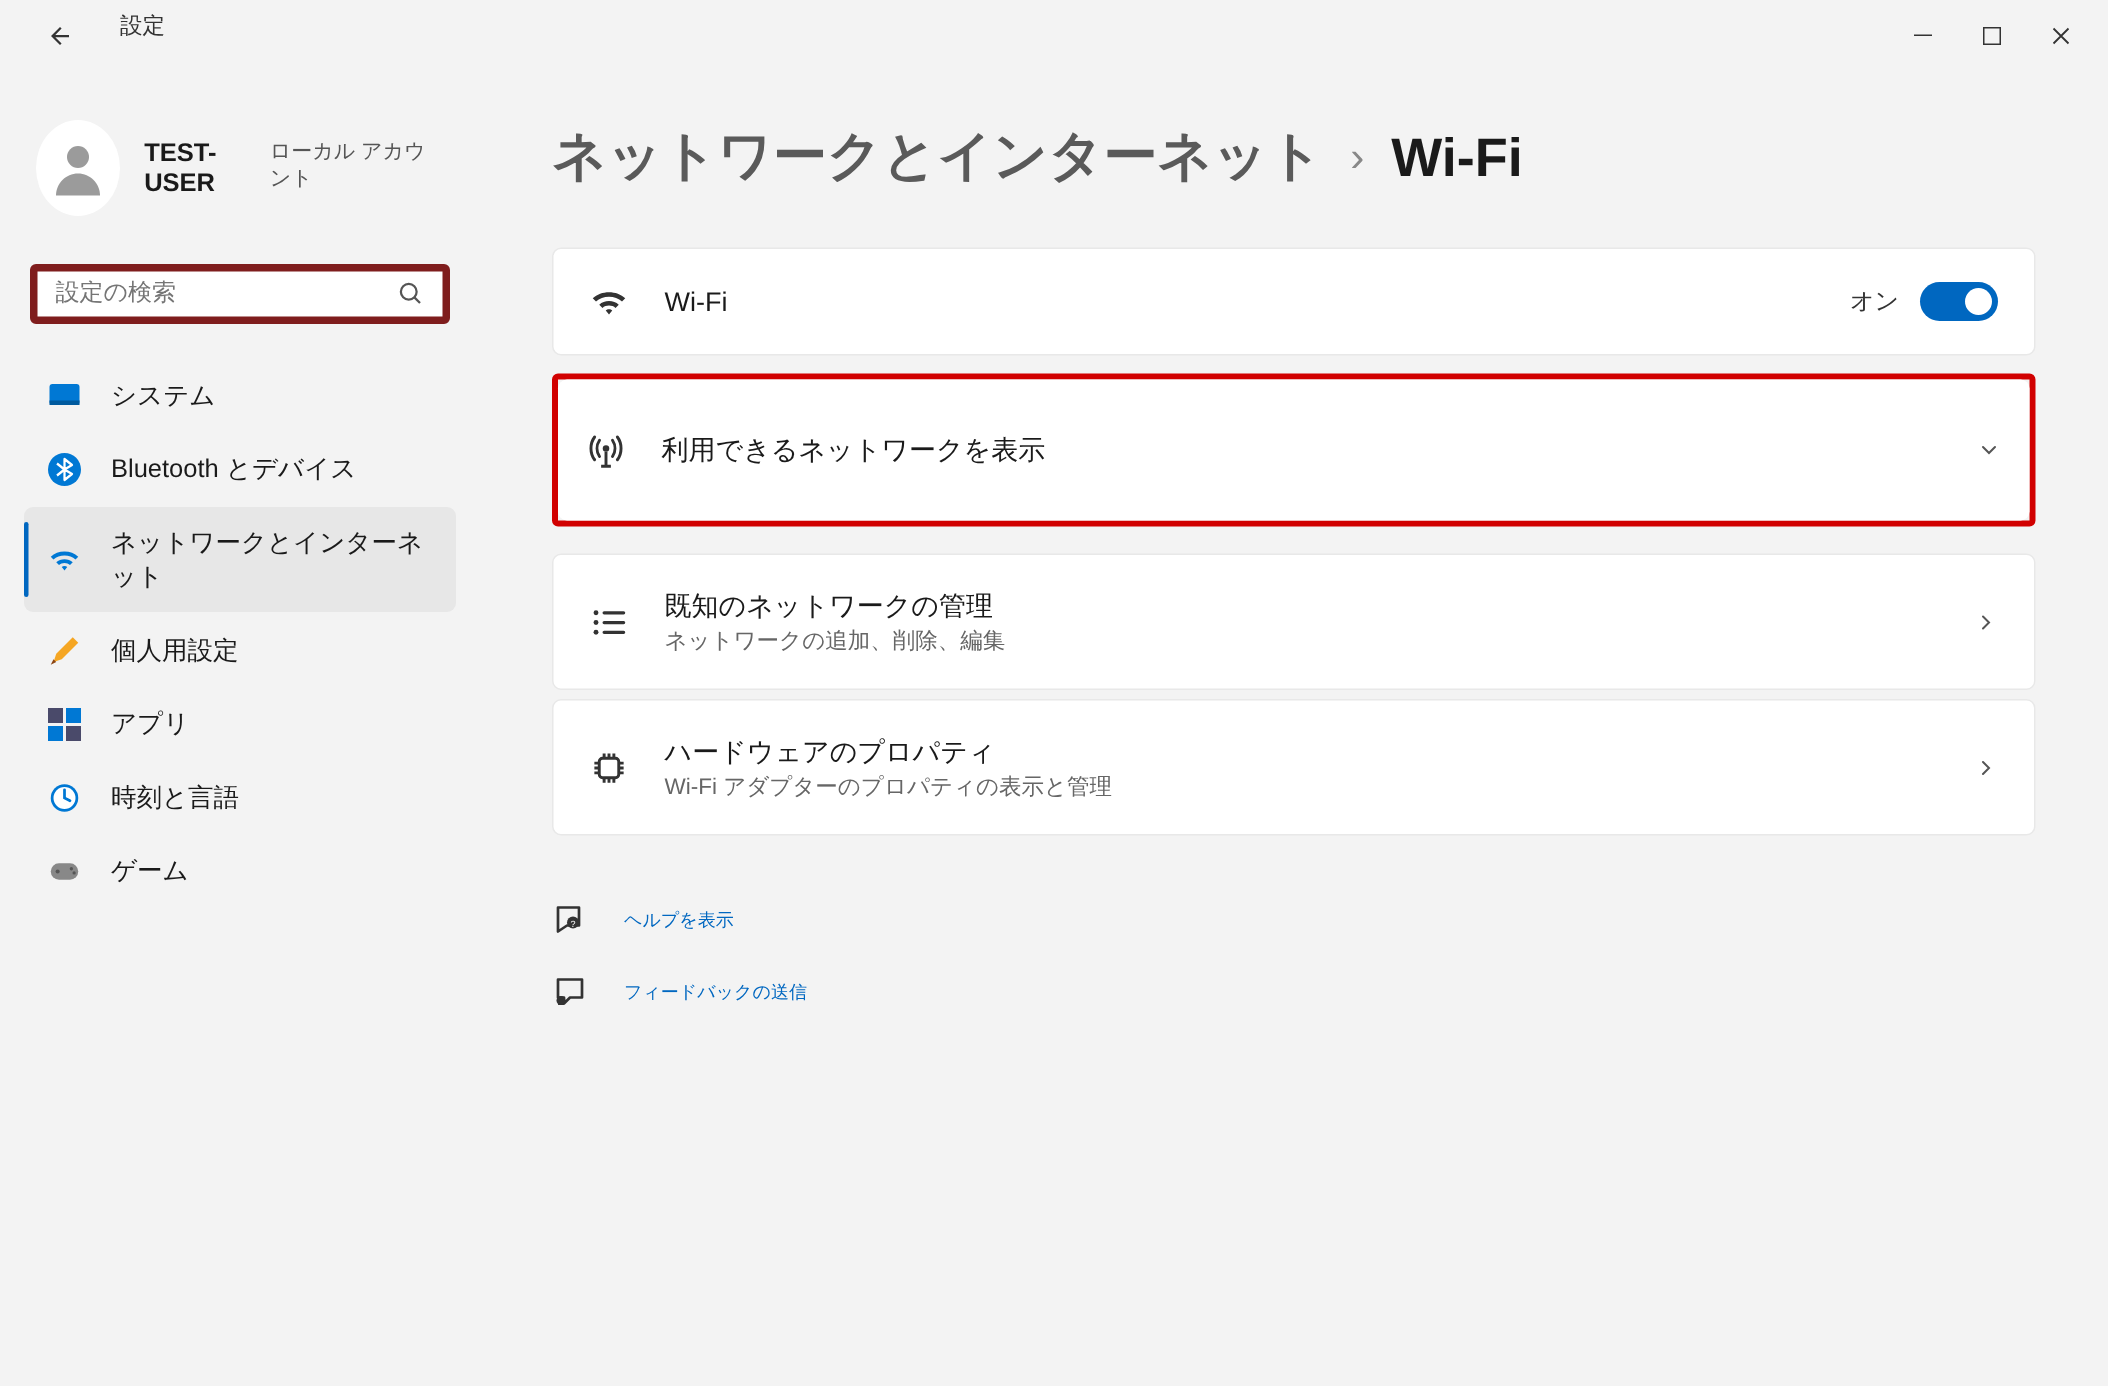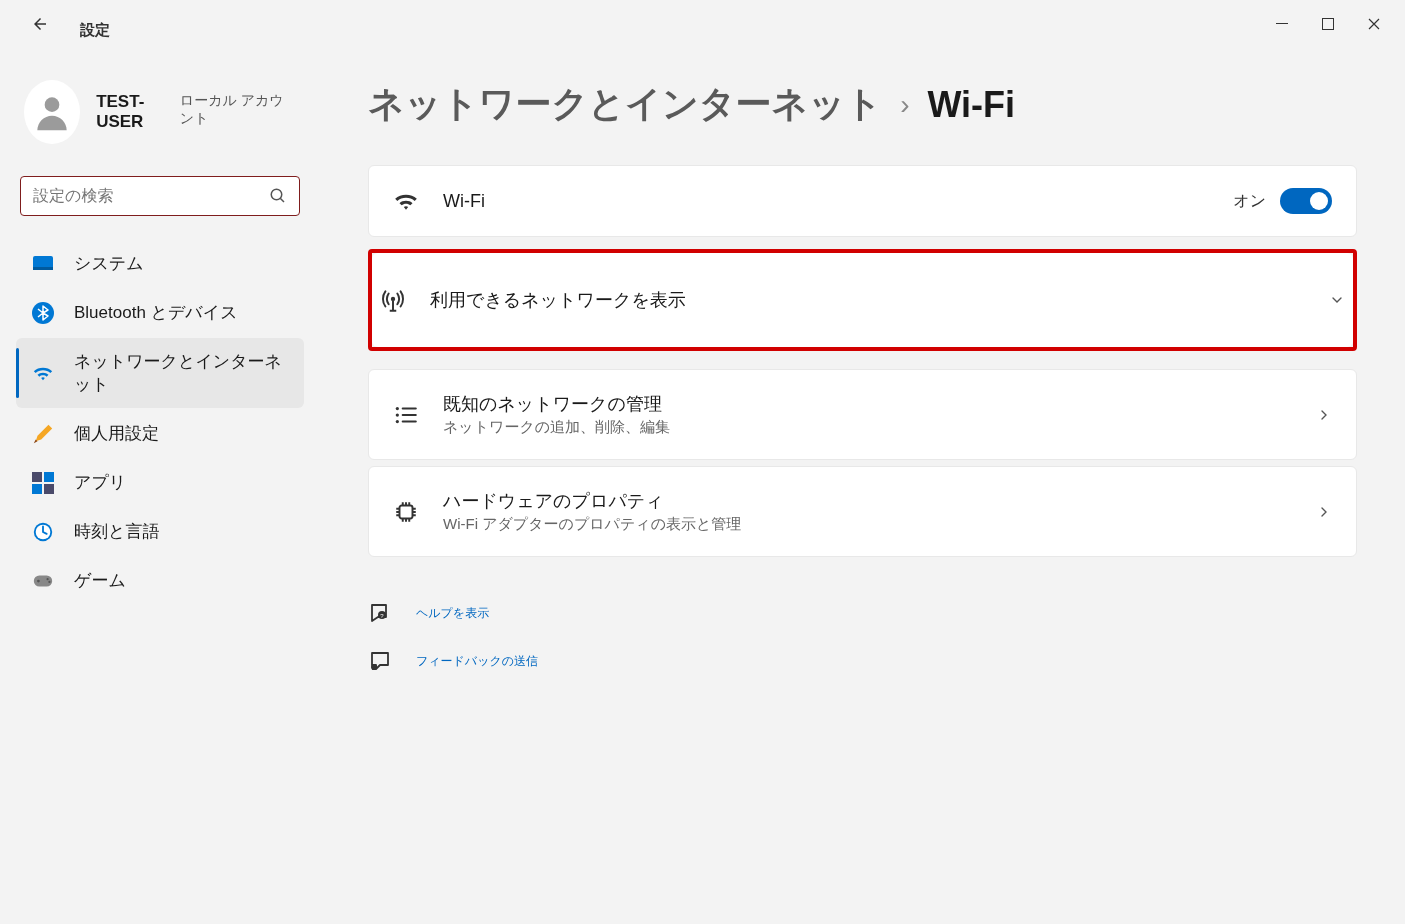--- a/index.html
+++ b/index.html
@@ -1,35 +1,35 @@
 <!DOCTYPE html>
 <html><head>
   <meta charset="utf-8">
   <style>
     * { margin: 0; padding: 0; box-sizing: border-box; font-family: "Yu Gothic UI", "Segoe UI", sans-serif; }
     body { background: #f3f3f3; width: 1405px; height: 924px; overflow: hidden; }
     
     .titlebar { display: flex; align-items: center; height: 48px; padding: 0 8px; }
-    .titlebar-left { display: flex; align-items: flex-end; gap: 24px; padding-left: 16px; font-weight: bold; }
+    .titlebar-left { display: flex; align-items: flex-start; gap: 24px; padding-left: 16px; }
     .back-btn { width: 32px; height: 32px; display: flex; align-items: center; justify-content: center; border-radius: 4px; cursor: pointer; }
     .app-title { font-size: 15px; color: #333; }
     .titlebar-controls { margin-left: auto; display: flex; }
     .win-btn { width: 46px; height: 32px; display: flex; align-items: center; justify-content: center; }
     
     .main-container { display: flex; height: calc(100% - 48px); }
     
     .sidebar { width: 320px; padding: 16px 16px 0 16px; display: flex; flex-direction: column; }
     .user-section { display: flex; align-items: center; gap: 16px; padding: 16px 8px 32px 8px; }
     .avatar { width: 64px; height: 64px; border-radius: 50%; background: #fff; display: flex; align-items: center; justify-content: center; }
     .avatar svg { width: 44px; height: 44px; }
     .user-info { display: flex; flex-direction: row; }
     .user-name { font-size: 17px; font-weight: 600; color: #1a1a1a; }
     .user-type { font-size: 14px; color: #555; }
     
-    .search-box { display: flex; align-items: center; background: #fff; border: 1px solid #7f1d1d; border-radius: 4px; height: 40px; padding: 0 12px; margin: 0 4px 24px 4px; }
+    .search-box { display: flex; align-items: center; background: #fff; border: 5px solid #7f1d1d; border-radius: 4px; height: 40px; padding: 0 12px; margin: 0 4px 24px 4px; }
     .search-box input { flex: 1; border: none; outline: none; font-size: 16px; background: transparent; }
     .search-icon { width: 18px; height: 18px; color: #555; }
     
     .nav-list { display: flex; flex-direction: column; gap: 2px; }
     .nav-item { display: flex; align-items: center; gap: 20px; padding: 12px 16px; border-radius: 6px; cursor: pointer; font-size: 17px; color: #1a1a1a; position: relative; }
     .nav-item.active { background: #e7e7e7; }
     .nav-item.active::before { content: ""; position: absolute; left: 0; top: 10px; bottom: 10px; width: 3px; background: #0067c0; border-radius: 2px; }
     .nav-icon { width: 22px; height: 22px; display: flex; align-items: center; justify-content: center; flex-shrink: 0; }
     
     .content { flex: 1; padding: 32px 48px 0 48px; overflow-y: auto; }
@@ -45,21 +45,21 @@
     .card-title { font-size: 18px; color: #1a1a1a; }
     .card-sub { font-size: 15px; color: #666; }
     .card-trail { display: flex; align-items: center; gap: 14px; }
     .toggle-label { font-size: 16px; color: #333; }
     .toggle { width: 52px; height: 26px; background: #0067c0; border-radius: 13px; position: relative; }
     .toggle::after { content: ""; position: absolute; right: 4px; top: 4px; width: 18px; height: 18px; background: #fff; border-radius: 50%; }
     .chevron { color: #555; }
     
     .highlighted { border: 4px solid #d10000; border-radius: 4px; margin-top: 12px; margin-bottom: 18px; }
     .highlighted .card { border: none; margin: 0; }
-    .highlighted .card-row { padding: 34px 8px; border-radius: 24px; }
+    .highlighted .card-row { padding: 34px 19px; border-radius: 24px; }
     
     .links { margin-top: 44px; display: flex; flex-direction: column; gap: 24px; }
     .link-row { display: flex; align-items: center; gap: 24px; }
     .link-icon { width: 24px; height: 24px; }
     .link-text { font-size: 12px; color: #0067c0; }
   </style>
 </head>
 <body>
 
 <div class="titlebar">

